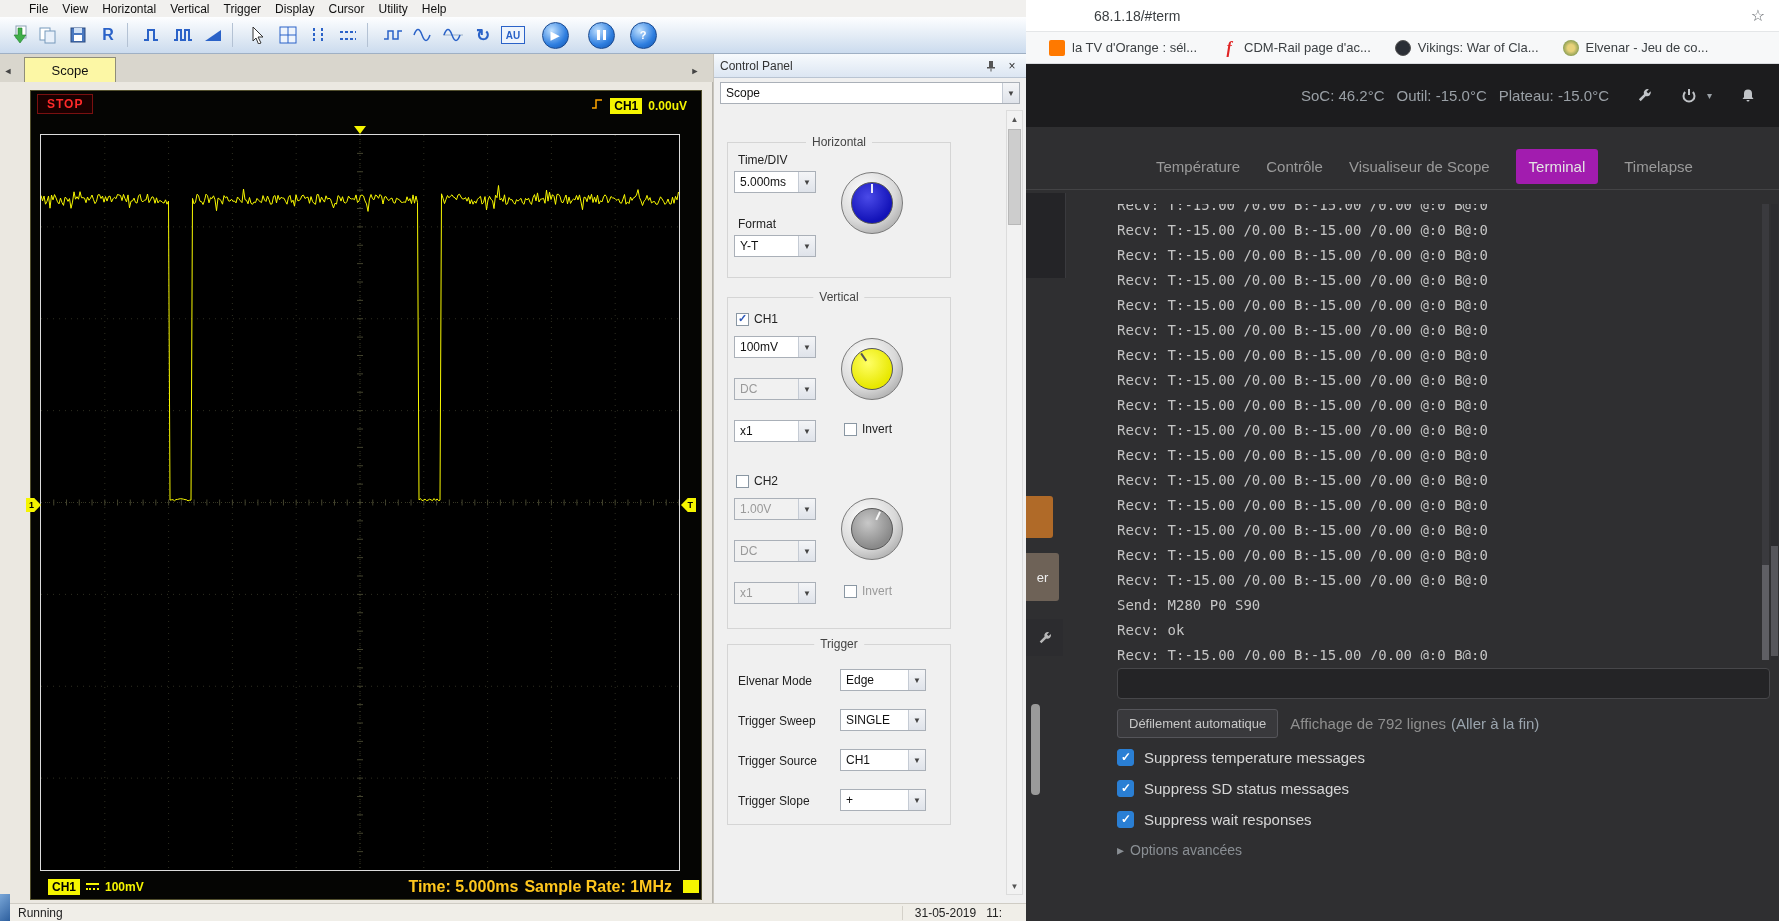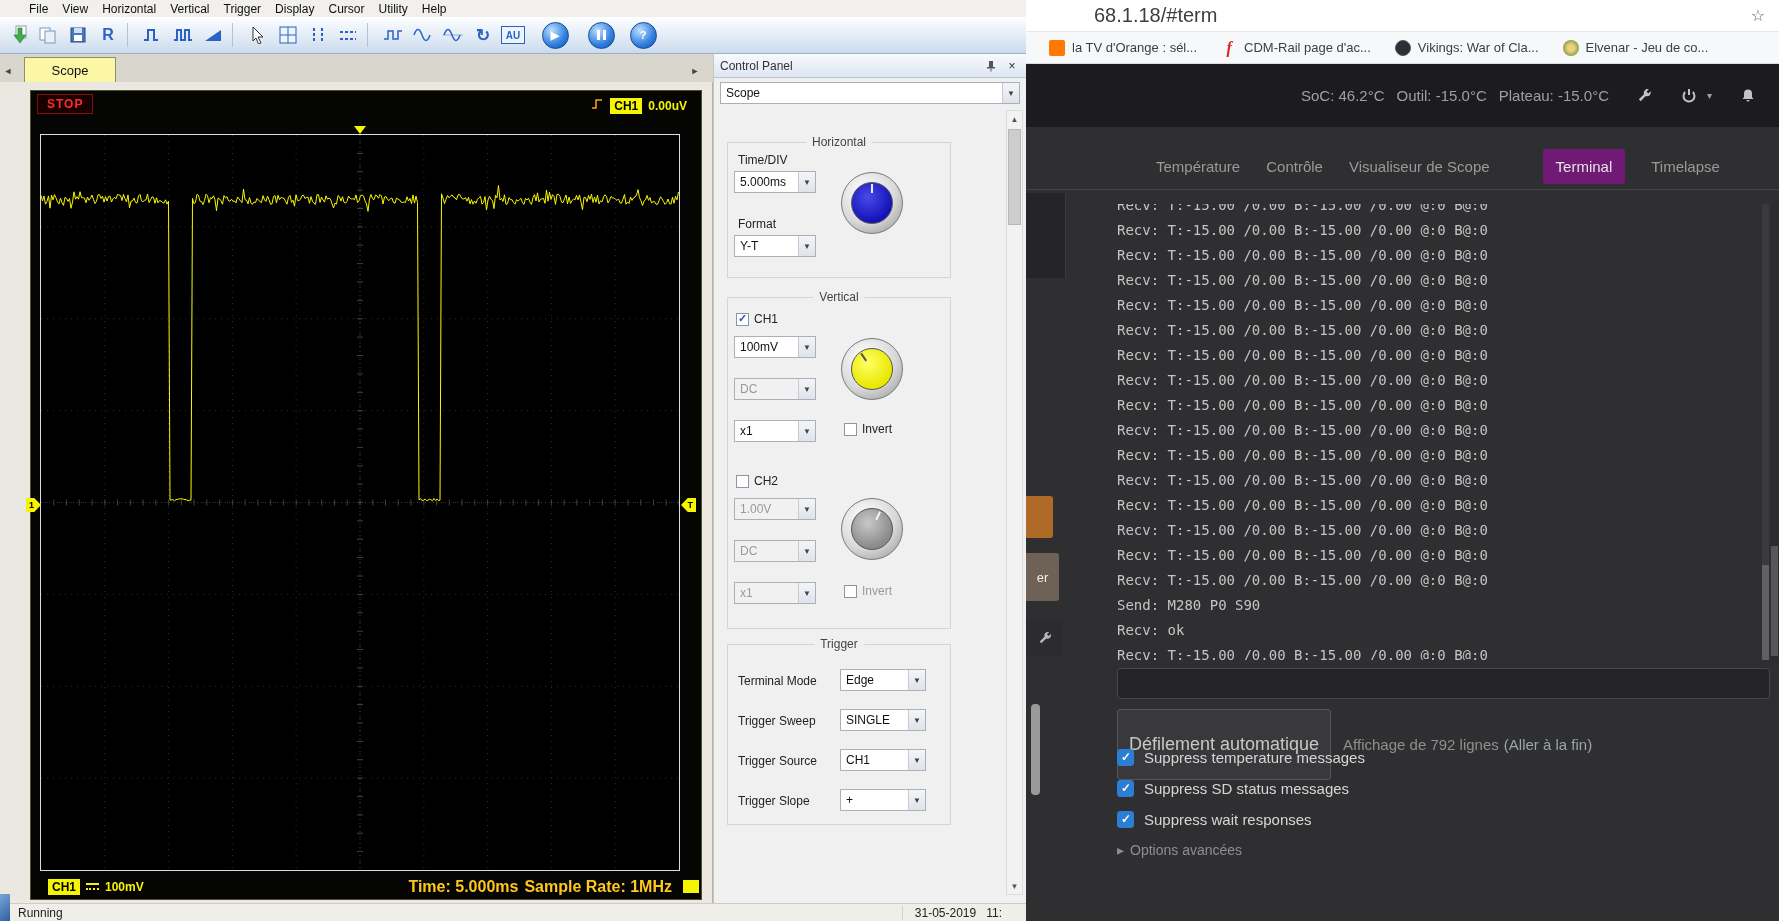--- a/index.html
+++ b/index.html
@@ -72,44 +72,44 @@
   .vsb .ar{position:absolute;left:0;width:15px;height:16px;display:flex;align-items:center;justify-content:center;font-size:8px;color:#555;background:#f2f2f2;}
   .vsb .thumb{position:absolute;left:1px;top:18px;width:13px;height:96px;background:#cdcdcd;border:1px solid #b8b8b8;}
 
   #statusbar{position:absolute;left:10px;top:903px;width:1016px;height:18px;background:#f0eee8;border-top:1px solid #cfccc4;display:flex;align-items:center;font-size:12px;color:#222;}
   #sb-right{margin-left:auto;margin-right:24px;border-left:1px solid #d4d1c9;padding-left:12px;display:flex;gap:10px;}
   #desktop-corner{position:absolute;left:0;top:894px;width:10px;height:27px;background:linear-gradient(135deg,#7aa7d8,#2d5f9e);}
 
   
   #browser{position:absolute;left:1026px;top:0;width:753px;height:921px;background:#2f2f31;}
   #addrbar{position:absolute;left:0;top:0;width:100%;height:32px;background:#fff;display:flex;align-items:center;border-bottom:1px solid #e4e6e8;}
-  #url{margin-left:68px;font-size:20px;color:#3c4043;}
+  #url{margin-left:68px;font-size:14px;color:#3c4043;}
   #star{margin-left:auto;margin-right:14px;color:#5f6368;font-size:16px;}
   #bookmarks{position:absolute;left:0;top:32px;width:100%;height:32px;background:#f7f8f9;border-bottom:1px solid #dadce0;display:flex;align-items:center;padding-left:23px;gap:24px;font-size:13px;color:#3c4043;overflow:hidden;}
   .bm{display:flex;align-items:center;gap:7px;white-space:nowrap;}
   .fav{width:16px;height:16px;flex:none;display:flex;align-items:center;justify-content:center;}
   .fav.orange{background:#ff7900;border-radius:2px;}
   .fav.redf{color:#e02424;font-family:"Liberation Serif",serif;font-style:italic;font-weight:bold;font-size:16px;}
   .fav.darkc{background:#2b2f36;border-radius:50%;border:1px solid #555;}
   .fav.greenc{background:radial-gradient(circle,#e8d27a 30%,#4a7a3a);border-radius:50%;}
   #octo{position:absolute;left:0;top:64px;width:100%;height:857px;background:#2f2f31;}
   #octo-header{position:absolute;left:0;top:0;width:100%;height:63px;background:#1c1c1e;display:flex;align-items:center;justify-content:flex-end;padding-right:22px;gap:26px;}
   #octo-temps{display:flex;gap:12px;font-size:15px;color:#9aa0a6;}
   .hicon{width:19px;height:19px;display:flex;align-items:center;justify-content:center;}
   .caret{color:#9aa0a6;font-size:10px;margin-left:-18px;}
   #octo-tabs{position:absolute;left:0;top:80px;width:100%;height:46px;display:flex;align-items:center;gap:26px;padding-left:130px;font-size:15px;color:#9a9a9a;border-bottom:1px solid #434345;}
   .otab{padding:9px 0;white-space:nowrap;}
-  .otab.active{background:#701a75;color:#e4e4e4;padding:9px 13px;border-radius:3px;margin-left:27px;}
+  .otab.active{background:#a21caf;color:#e4e4e4;padding:9px 13px;border-radius:3px;}
   #terminal{position:absolute;left:91px;top:140px;width:653px;height:456px;overflow:hidden;font-family:"DejaVu Sans Mono",monospace;font-size:14px;line-height:25px;color:#c5c5c5;}
   #terminal-inner{margin-top:-11px;}
   #term-scroll{position:absolute;left:736px;top:140px;width:7px;height:456px;background:#3a3a3e;}
   #term-scroll i{position:absolute;left:0;bottom:0;width:7px;height:95px;background:#5f5f64;display:block;}
   #term-input{position:absolute;left:91px;top:604px;width:653px;height:31px;background:#242426;border:1px solid #47474a;border-radius:4px;}
   #term-controls{position:absolute;left:91px;top:645px;display:flex;align-items:center;gap:12px;}
-  #autoscroll-btn{padding:24px 11px;font-size:18px;background:#39393c;border:1px solid #55555a;color:#c8c8c8;border-radius:3px;white-space:nowrap;}
+  #autoscroll-btn{padding:6px 11px;font-size:13px;background:#39393c;border:1px solid #55555a;color:#c8c8c8;border-radius:3px;white-space:nowrap;}
   #lines-info{font-size:15px;color:#8f8f8f;display:flex;gap:5px;white-space:nowrap;}
   #goto-end{color:#9aa4ad;}
   .ocb-row{position:absolute;left:91px;display:flex;align-items:flex-end;gap:10px;font-size:15px;color:#d6d6d6;}
   .ocb{width:17px;height:17px;border-radius:3px;background:#35383b;border:1px solid #55585c;position:relative;flex:none;}
   .ocb.checked{background:#2a7fd4;border-color:#2a7fd4;}
   .ocb.checked::after{content:"✓";position:absolute;left:3px;top:0px;font-size:12px;font-weight:bold;color:#fff;}
   #adv-options{position:absolute;left:91px;top:778px;font-size:14px;color:#8a8f94;display:flex;align-items:center;gap:6px;}
   .frag{position:absolute;}
   #frag-dark{left:0;top:129px;width:40px;height:85px;background:#242427;border-right:1px solid #3a3a3e;}
   #frag-orange{left:0;top:432px;width:27px;height:42px;background:#b06a28;border-radius:0 3px 3px 0;}
@@ -469,21 +469,21 @@
         <div class="knob" style="left:113px;top:200px;">
             <div class="cap gray"></div>
             <div class="rot" style="transform:rotate(25deg);">
               <div class="notch light"></div>
             </div>
           </div>
       </div>
 
       <div class="group" style="left:13px;top:590px;width:224px;height:181px;">
         <span class="gtitle">Trigger</span>
-        <span class="glabel" style="left:10px;top:29px;">Terminal Mode</span>
+        <span class="glabel" style="left:10px;top:29px;">Elvenar Mode</span>
         <div class="combo" style="left:112px;top:24px;width:86px;">
             <span class="v">Edge</span>
             <span class="a">▼</span>
           </div>
         <span class="glabel" style="left:10px;top:69px;">Trigger Sweep</span>
         <div class="combo" style="left:112px;top:64px;width:86px;">
             <span class="v">SINGLE</span>
             <span class="a">▼</span>
           </div>
         <span class="glabel" style="left:10px;top:109px;">Trigger Source</span>

